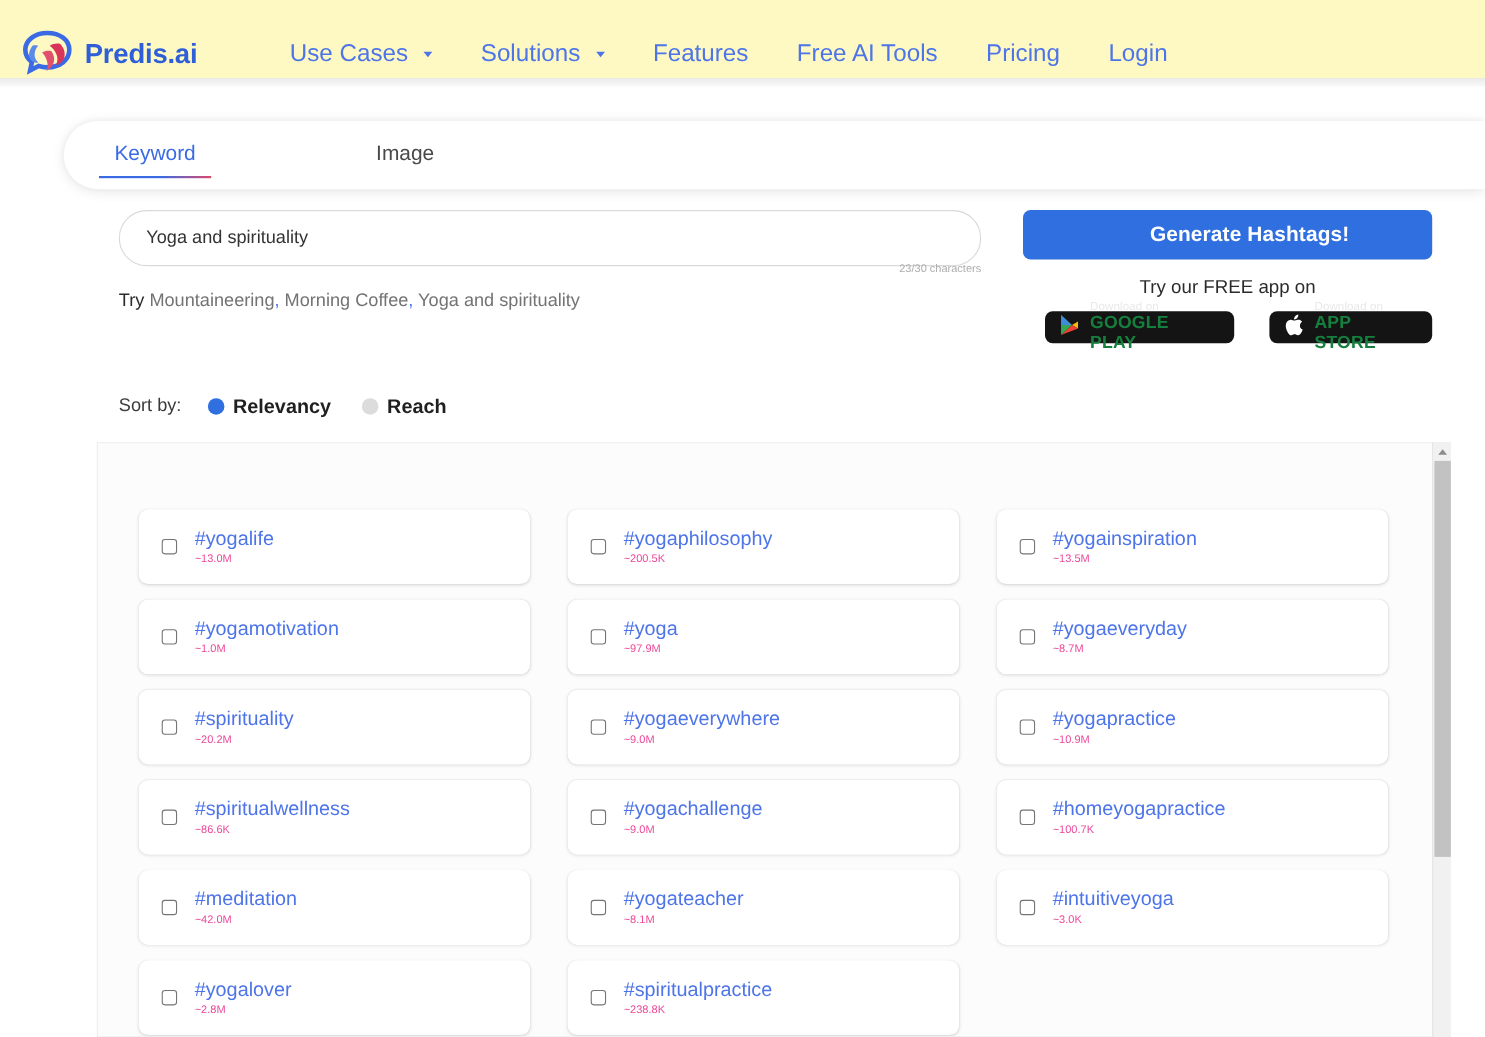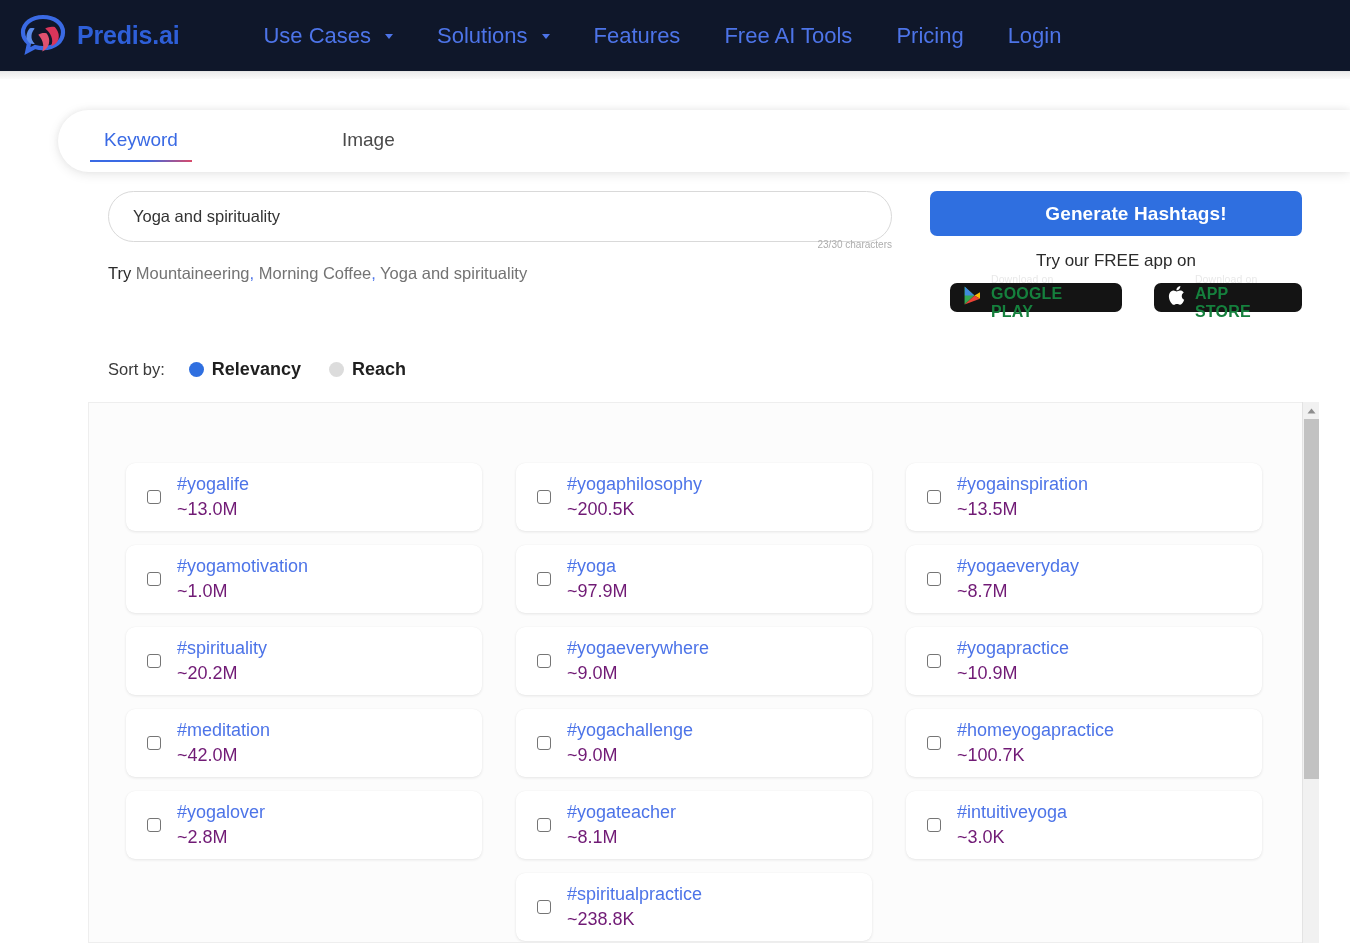--- a/index.html
+++ b/index.html
@@ -14,23 +14,23 @@
   body {
     font-family: "Liberation Sans", sans-serif;
     background: #ffffff;
     color: #2b2b2b;
     -webkit-font-smoothing: antialiased;
   }
 
   
   .navbar {
     height: 71px;
-    background: #0f172a;
-    display: flex;
-    align-items: center;
+    background: #fef9c3;
+    display: flex;
+    align-items: flex-end;
     padding: 0 0 0 18px;
     position: relative;
     z-index: 20;
   }
   .brand {
     display: flex;
     align-items: center;
     gap: 9px;
     margin-right: 62px;
     cursor: pointer;
@@ -294,22 +294,22 @@
     cursor: pointer;
   }
   .tag-body { line-height: 1.18; }
   .tag-name {
     font-size: 18px;
     color: #4d74e8;
     display: block;
     white-space: nowrap;
   }
   .tag-count {
-    font-size: 18px;
-    color: #701a75;
+    font-size: 10px;
+    color: #ec4899;
     display: block;
     margin-top: 3px;
   }
 
   
   .scrollbar {
     position: absolute;
     right: 31px;
     top: 323px;
     width: 17px;
@@ -449,20 +449,27 @@
           <div class="tag-card">
             <span class="tag-check"></span>
             <span class="tag-body">
               <span class="tag-name">#spirituality</span>
               <span class="tag-count">~20.2M</span>
             </span>
           </div>
           <div class="tag-card">
             <span class="tag-check"></span>
             <span class="tag-body">
+              <span class="tag-name">#spiritualwellness</span>
+              <span class="tag-count">~86.6K</span>
+            </span>
+          </div>
+          <div class="tag-card">
+            <span class="tag-check"></span>
+            <span class="tag-body">
               <span class="tag-name">#meditation</span>
               <span class="tag-count">~42.0M</span>
             </span>
           </div>
           <div class="tag-card">
             <span class="tag-check"></span>
             <span class="tag-body">
               <span class="tag-name">#yogalover</span>
               <span class="tag-count">~2.8M</span>
             </span>

